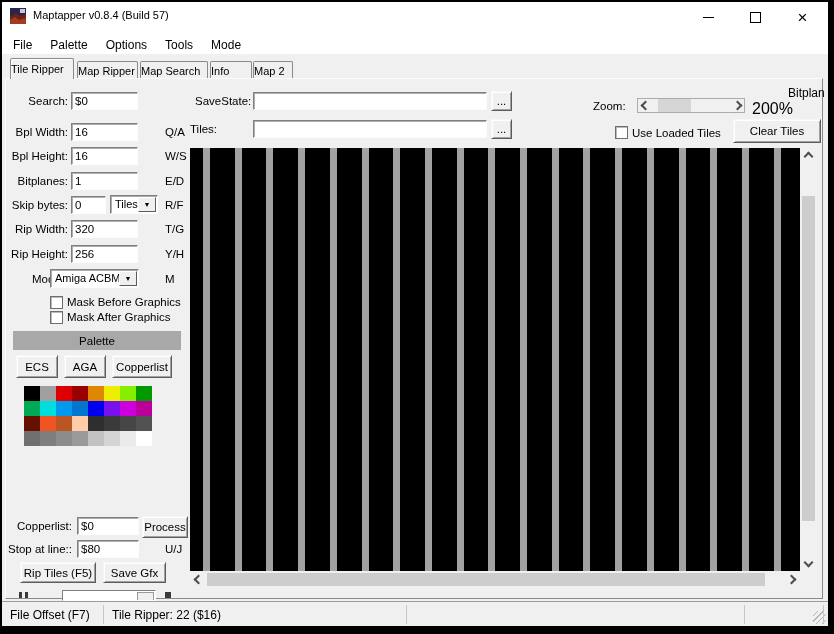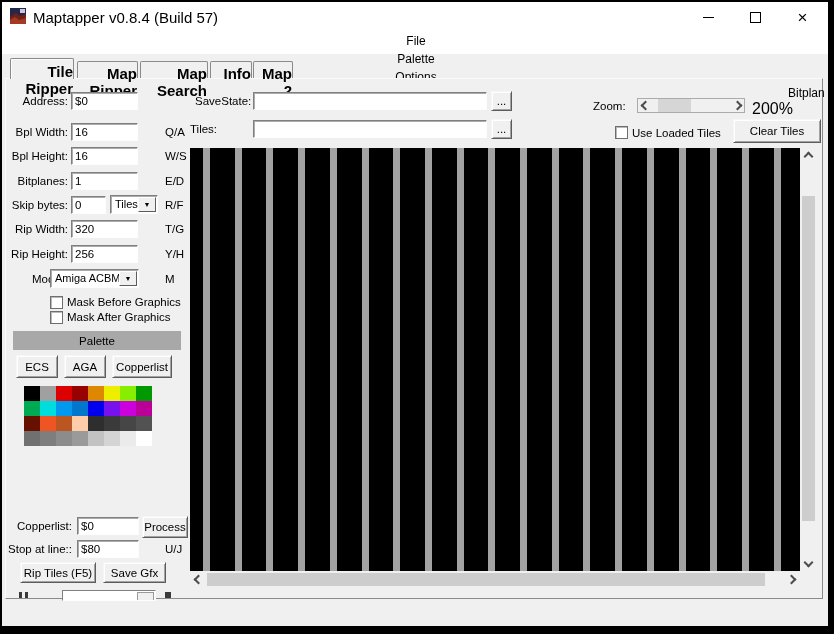--- a/index.html
+++ b/index.html
@@ -2,32 +2,32 @@
 <html><head>
 <meta charset="utf-8">
 <style>
   html,body{margin:0;padding:0;}
   body{width:834px;height:634px;background:#000;position:relative;overflow:hidden;
        font-family:"Liberation Sans",sans-serif;-webkit-font-smoothing:antialiased;}
   .window{position:absolute;left:2px;top:2px;width:826px;height:624px;background:#f0f0f0;}
   
   .titlebar{position:absolute;left:0;top:0;width:100%;height:30px;background:#fff;}
   .app-icon{position:absolute;left:8px;top:6px;width:16px;height:16px;display:block;}
-  .title-text{position:absolute;left:31px;top:7px;font-size:15px;color:#000;white-space:nowrap;}
+  .title-text{position:absolute;left:31px;top:7px;font-size:11px;color:#000;white-space:nowrap;}
   .winbtns{position:absolute;right:2px;top:0;height:30px;display:flex;}
   .wbtn{width:47px;height:30px;display:flex;align-items:center;justify-content:center;color:#000;}
   .glyph-min{width:11px;height:1px;background:#000;display:block;}
   .glyph-max{width:9px;height:9px;border:1px solid #000;display:block;}
   .glyph-close{font-size:17px;line-height:17px;}
   
-  .menubar{position:absolute;left:0;top:30px;width:100%;height:22px;background:#fff;display:flex;align-items:center;padding-left:2px;box-sizing:border-box;flex-direction:column;}
+  .menubar{position:absolute;left:0;top:30px;width:100%;height:22px;background:#fff;display:flex;align-items:flex-end;padding-left:2px;box-sizing:border-box;}
   .menu-item{font-size:12px;color:#000;padding:2px 9px;}
   
   .tab{position:absolute;box-sizing:border-box;background:#f0f0f0;border:1px solid #8a8a8a;border-bottom:none;
-       border-radius:2px 2px 0 0;font-size:15px;color:#000;text-align:right;padding-top:3px;top:59px;height:17px;z-index:1;font-weight:bold;}
+       border-radius:2px 2px 0 0;font-size:11px;color:#000;text-align:left;padding-top:3px;top:59px;height:17px;z-index:1;}
   .tab.active{top:56px;height:21px;z-index:3;box-shadow:inset 1px 1px 0 #fdfdfd;padding-top:4px;}
   .tabpage{position:absolute;left:3px;top:76px;width:818px;height:521px;box-sizing:border-box;
            border:1px solid;border-color:#fbfbfb #8a8a8a #8a8a8a #fbfbfb;background:#f0f0f0;z-index:0;}
   
   .lbl{position:absolute;font-size:11.5px;color:#000;white-space:nowrap;z-index:4;}
   .r{text-align:right;}
   .tin{position:absolute;box-sizing:border-box;height:18px;background:#fff;border:1px solid;
        border-color:#7f7f7f #fdfdfd #fdfdfd #7f7f7f;box-shadow:inset 1px 1px 0 #adadad;
        font-family:"Liberation Sans",sans-serif;font-size:11.5px;color:#000;padding:0 3px;z-index:4;outline:none;}
   .btn{position:absolute;box-sizing:border-box;background:#f0f0f0;border:1px solid;
@@ -112,21 +112,21 @@
 
   <div id="tabstrip">
       <div class="tab active" style="left: 8px; width: 64px;">Tile Ripper</div>
       <div class="tab" style="left: 75px; width: 61px;">Map Ripper</div>
       <div class="tab" style="left: 138px; width: 68px;">Map Search</div>
       <div class="tab" style="left: 208px; width: 42px;">Info</div>
       <div class="tab" style="left: 251px; width: 40px;">Map 2</div>
     </div>
   <div class="tabpage"></div>
 
-  <span class="lbl r" style="left:8px;top:93px;width:58px">Address:</span>
+  <span class="lbl r" style="left:8px;top:93px;width:58px">Search:</span>
   <input class="tin" style="left: 69px; top: 90px; width: 67px;" value="$0">
 
   <span class="lbl r" style="left:8px;top:124px;width:58px">Bpl Width:</span>
   <input class="tin" style="left: 69px; top: 121px; width: 67px;" value="16">
   <span class="lbl" style="left:163px;top:124px">Q/A</span>
 
   <span class="lbl r" style="left:8px;top:148px;width:58px">Bpl Height:</span>
   <input class="tin" style="left: 69px; top: 145px; width: 67px;" value="16">
   <span class="lbl" style="left:163px;top:148px">W/S</span>
 
@@ -226,14 +226,21 @@
   <div class="hscroll">
     <span class="sbtn" style="left:0;top:0">
         <span class="chev left"></span>
       </span>
     <span class="thumb"></span>
     <span class="sbtn" style="left:593px;top:0">
         <span class="chev right"></span>
       </span>
   </div>
 
+  <div class="statusbar">
+    <span class="grip"></span>
+  <div class="status-panel" style="left: 2px; width: 100px;">File Offset (F7)</div>
+      <div class="status-panel" style="left: 104px; width: 301px;">Tile Ripper: 22 ($16)</div>
+      <div class="status-panel" style="left: 407px; width: 336px;"></div>
+      <div class="status-panel" style="left: 745px; width: 77px;"></div>
+    </div>
 
 </div>
 
 </body></html>

